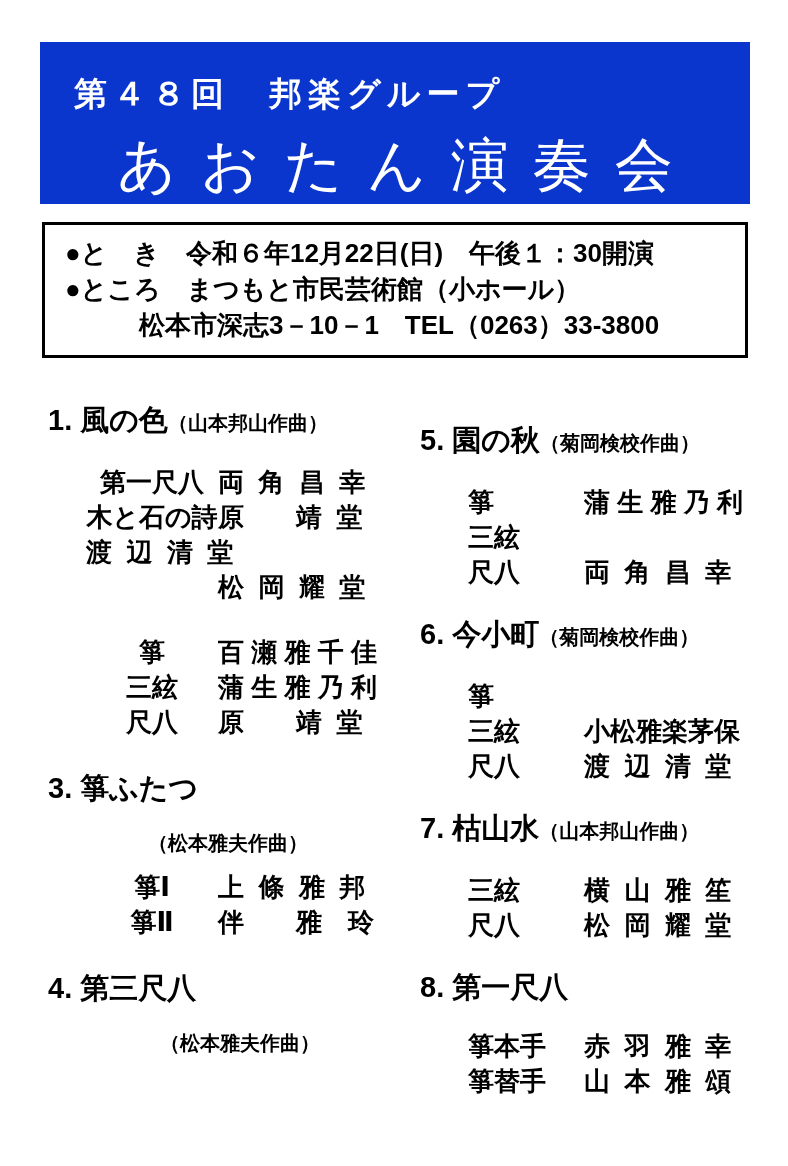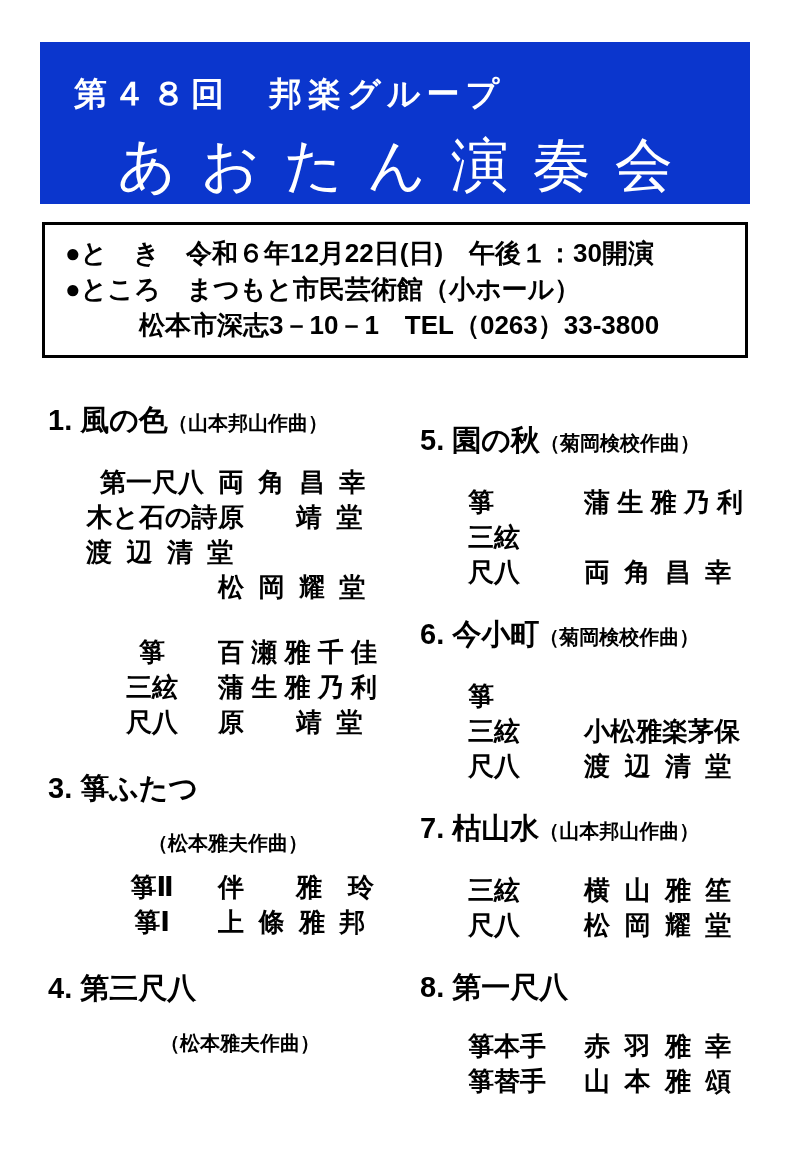--- a/index.html
+++ b/index.html
@@ -153,27 +153,27 @@
       </div>
     </section>
 
     <section class="piece">
       <h2 class="piece-head">
         <span class="piece-num">3.</span><span>箏ふたつ</span>
       </h2>
       <div class="composer-line cl-3">（松本雅夫作曲）</div>
       <div class="performers">
         <div class="perf-row">
+          <span class="part">箏Ⅰ</span>
+          <span class="name">上  條  雅  邦</span>
+        </div>
+        <div class="perf-row">
           <span class="part">箏Ⅱ</span>
           <span class="name">伴　　雅　玲</span>
         </div>
-        <div class="perf-row">
-          <span class="part">箏Ⅰ</span>
-          <span class="name">上  條  雅  邦</span>
-        </div>
       </div>
     </section>
 
     <section class="piece">
       <h2 class="piece-head">
         <span class="piece-num">4.</span><span>第三尺八</span>
       </h2>
       <div class="composer-line cl-4">（松本雅夫作曲）</div>
 
     </section>

